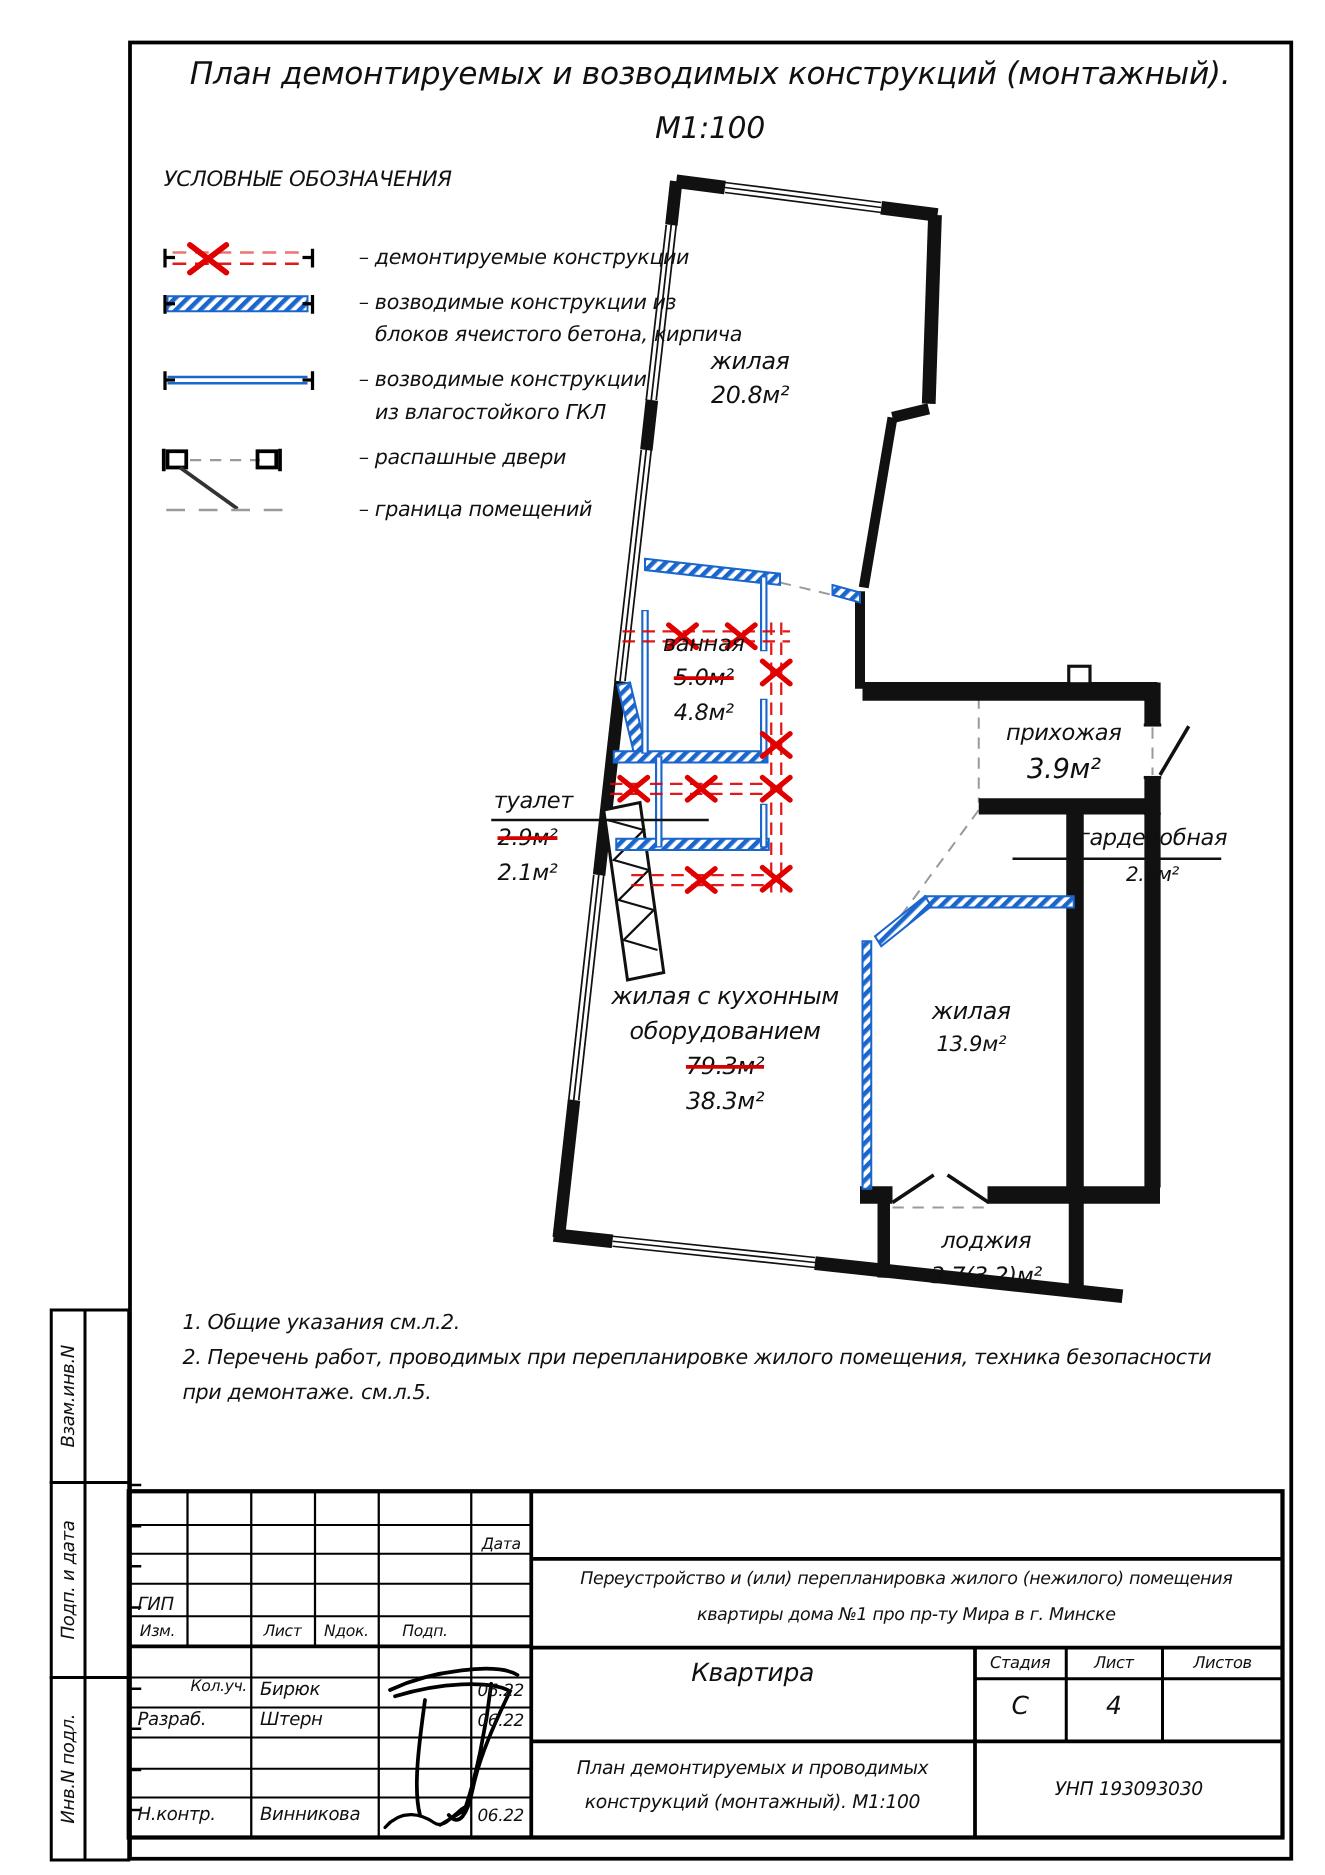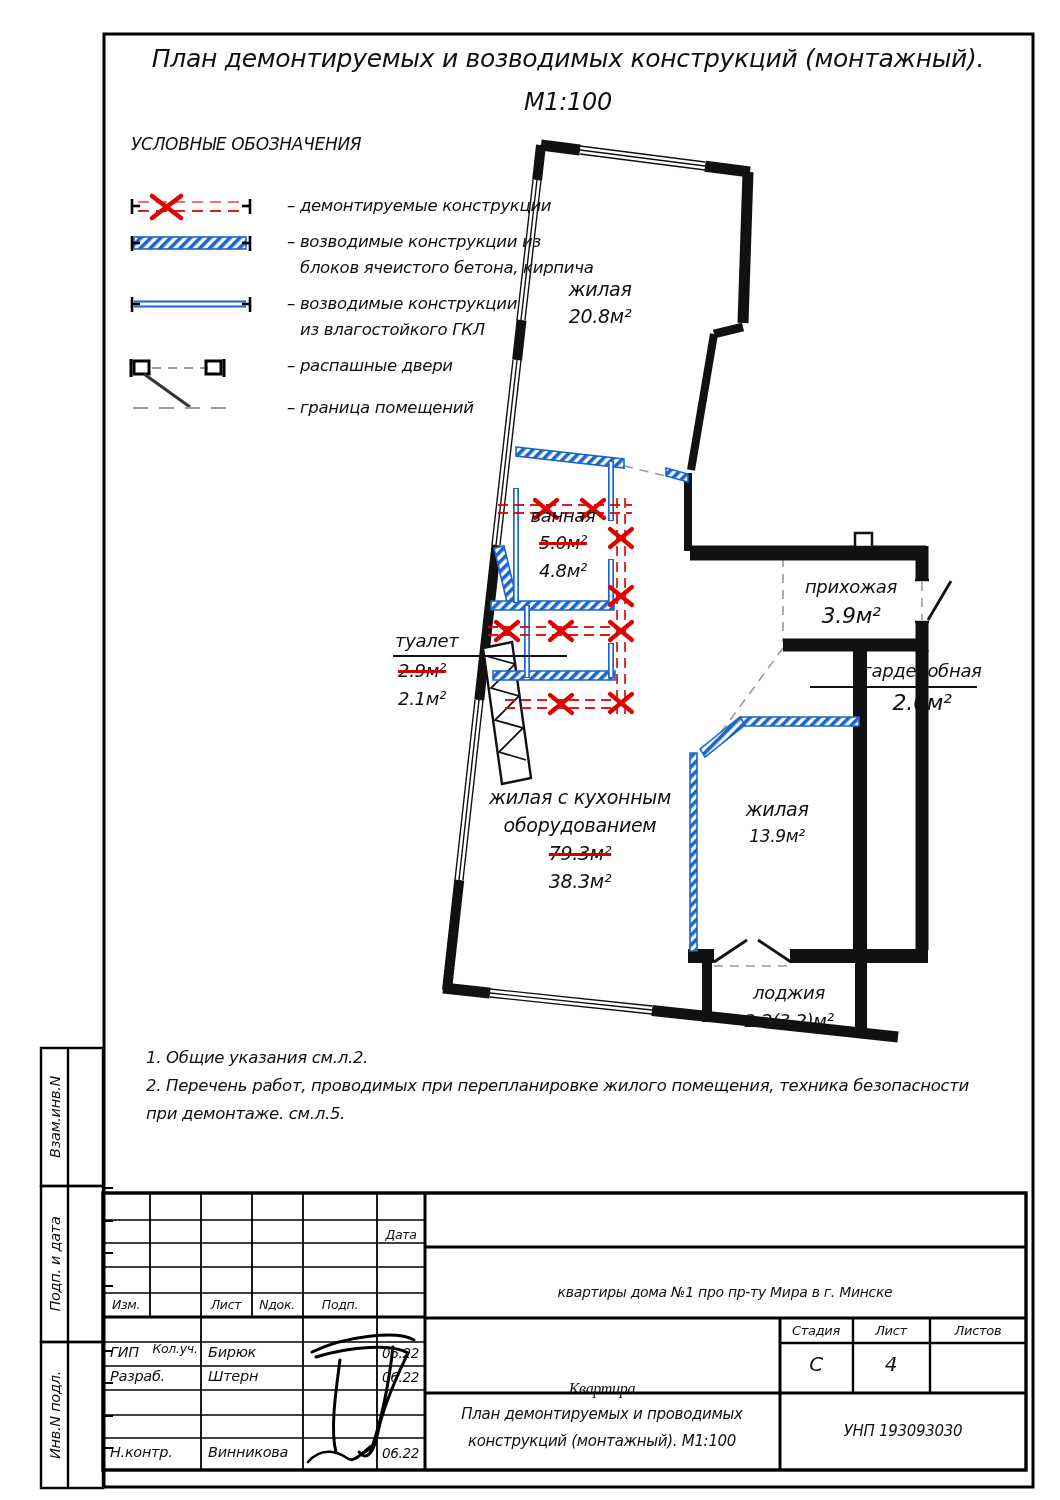--- a/index.html
+++ b/index.html
@@ -283,61 +283,62 @@
 <div class="t c" style="left:563px; top:560px; font-size:18px;">4.8м²</div>
 
 <div class="t" style="left:395px; top:630px; font-size:18px;">туалет</div>
 <div class="t struck" style="left:398px; top:660px; font-size:18px;">2.9м²</div>
 <div class="t" style="left:398px; top:688px; font-size:18px;">2.1м²</div>
 
 <div class="t c" style="left:851px; top:576px; font-size:18px;">прихожая</div>
 <div class="t c" style="left:851px; top:603px; font-size:22px;">3.9м²</div>
 
 <div class="t c" style="left:922px; top:660px; font-size:18px;">гардеробная</div>
-<div class="t c" style="left:922px; top:690px; font-size:22px;">2.6м²</div>
+<div class="t c" style="left:922px; top:690px; font-size:16px;">2.6м²</div>
 
 <div class="t c" style="left:580px; top:786px; font-size:19px;">жилая с кухонным</div>
 <div class="t c" style="left:580px; top:814px; font-size:19px;">оборудованием</div>
 <div class="t c struck" style="left:580px; top:842px; font-size:19px;">79.3м²</div>
 <div class="t c" style="left:580px; top:870px; font-size:19px;">38.3м²</div>
 
 <div class="t c" style="left:777px; top:798px; font-size:19px;">жилая</div>
 <div class="t c" style="left:777px; top:826px; font-size:17px;">13.9м²</div>
 
 <div class="t c" style="left:789px; top:982px; font-size:18px;">лоджия</div>
-<div class="t c" style="left:789px; top:1010px; font-size:18px;">2.2(3.2)м²</div>
+<div class="t c" style="left:789px; top:1010px; font-size:18px;">3.7(3.2)м²</div>
 
 <div class="t" style="left:146px; top:1048px; font-size:16.5px;">1. Общие указания см.л.2.</div>
 <div class="t" style="left:146px; top:1076px; font-size:16.5px;">2. Перечень работ, проводимых при перепланировке жилого помещения, техника безопасности</div>
 <div class="t" style="left:146px; top:1104px; font-size:16.5px;">при демонтаже. см.л.5.</div>
 
 <div class="t vert" style="left:55px; top:1117px; font-size:14.5px;">Взам.инв.N</div>
 <div class="t vert" style="left:55px; top:1264px; font-size:14.5px;">Подп. и дата</div>
 <div class="t vert" style="left:55px; top:1415px; font-size:14.5px;">Инв.N подл.</div>
 
 <div class="t c" style="left:126px; top:1297px; font-size:12.5px;">Изм.</div>
 <div class="t c" style="left:175px; top:1297px; font-size:12.5px;margin-top:44px;">Кол.уч.</div>
 <div class="t c" style="left:226px; top:1297px; font-size:12.5px;">Лист</div>
 <div class="t c" style="left:277px; top:1297px; font-size:12.5px;">Nдок.</div>
 <div class="t c" style="left:340px; top:1297px; font-size:12.5px;">Подп.</div>
 <div class="t c" style="left:401px; top:1227px; font-size:12.5px;">Дата</div>
 
-<div class="t" style="left:110px; top:1344px; font-size:14.5px;text-align:center;">ГИП</div>
+<div class="t" style="left:110px; top:1276px; font-size:14.5px;text-align:center;">ГИП</div>
 <div class="t" style="left:208px; top:1344px; font-size:14.5px;">Бирюк</div>
 <div class="t" style="left:382px; top:1345px; font-size:13.5px;">06.22</div>
 <div class="t" style="left:110px; top:1368px; font-size:14.5px;">Разраб.</div>
 <div class="t" style="left:208px; top:1368px; font-size:14.5px;">Штерн</div>
 <div class="t" style="left:382px; top:1369px; font-size:13.5px;">06.22</div>
 <div class="t" style="left:110px; top:1444px; font-size:14.5px;">Н.контр.</div>
 <div class="t" style="left:208px; top:1444px; font-size:14.5px;">Винникова</div>
 <div class="t" style="left:382px; top:1445px; font-size:13.5px;">06.22</div>
 
+<div class="t c" style="left:725px; top:1255px; font-size:14px;">Переустройство и (или) перепланировка жилого (нежилого) помещения</div>
 <div class="t c" style="left:725px; top:1284px; font-size:14px;">квартиры дома №1 про пр-ту Мира в г. Минске</div>
 
-<div class="t c" style="left:602px; top:1380px; font-size:16px;font-family:Liberation Serif, serif;">Квартира</div>
+<div class="t c" style="left:602px; top:1326px; font-size:20px;">Квартира</div>
 
 <div class="t c" style="left:816px; top:1323px; font-size:13px;">Стадия</div>
 <div class="t c" style="left:891px; top:1323px; font-size:13px;">Лист</div>
 <div class="t c" style="left:978px; top:1323px; font-size:13px;">Листов</div>
 <div class="t c" style="left:816px; top:1352px; font-size:20px;">С</div>
 <div class="t c" style="left:891px; top:1352px; font-size:20px;">4</div>
 <div class="t c" style="left:978px; top:1352px; font-size:20px;"></div>
 
 <div class="t c" style="left:602px; top:1405px; font-size:15px;">План демонтируемых и проводимых</div>
 <div class="t c" style="left:602px; top:1432px; font-size:15px;">конструкций (монтажный). М1:100</div>

